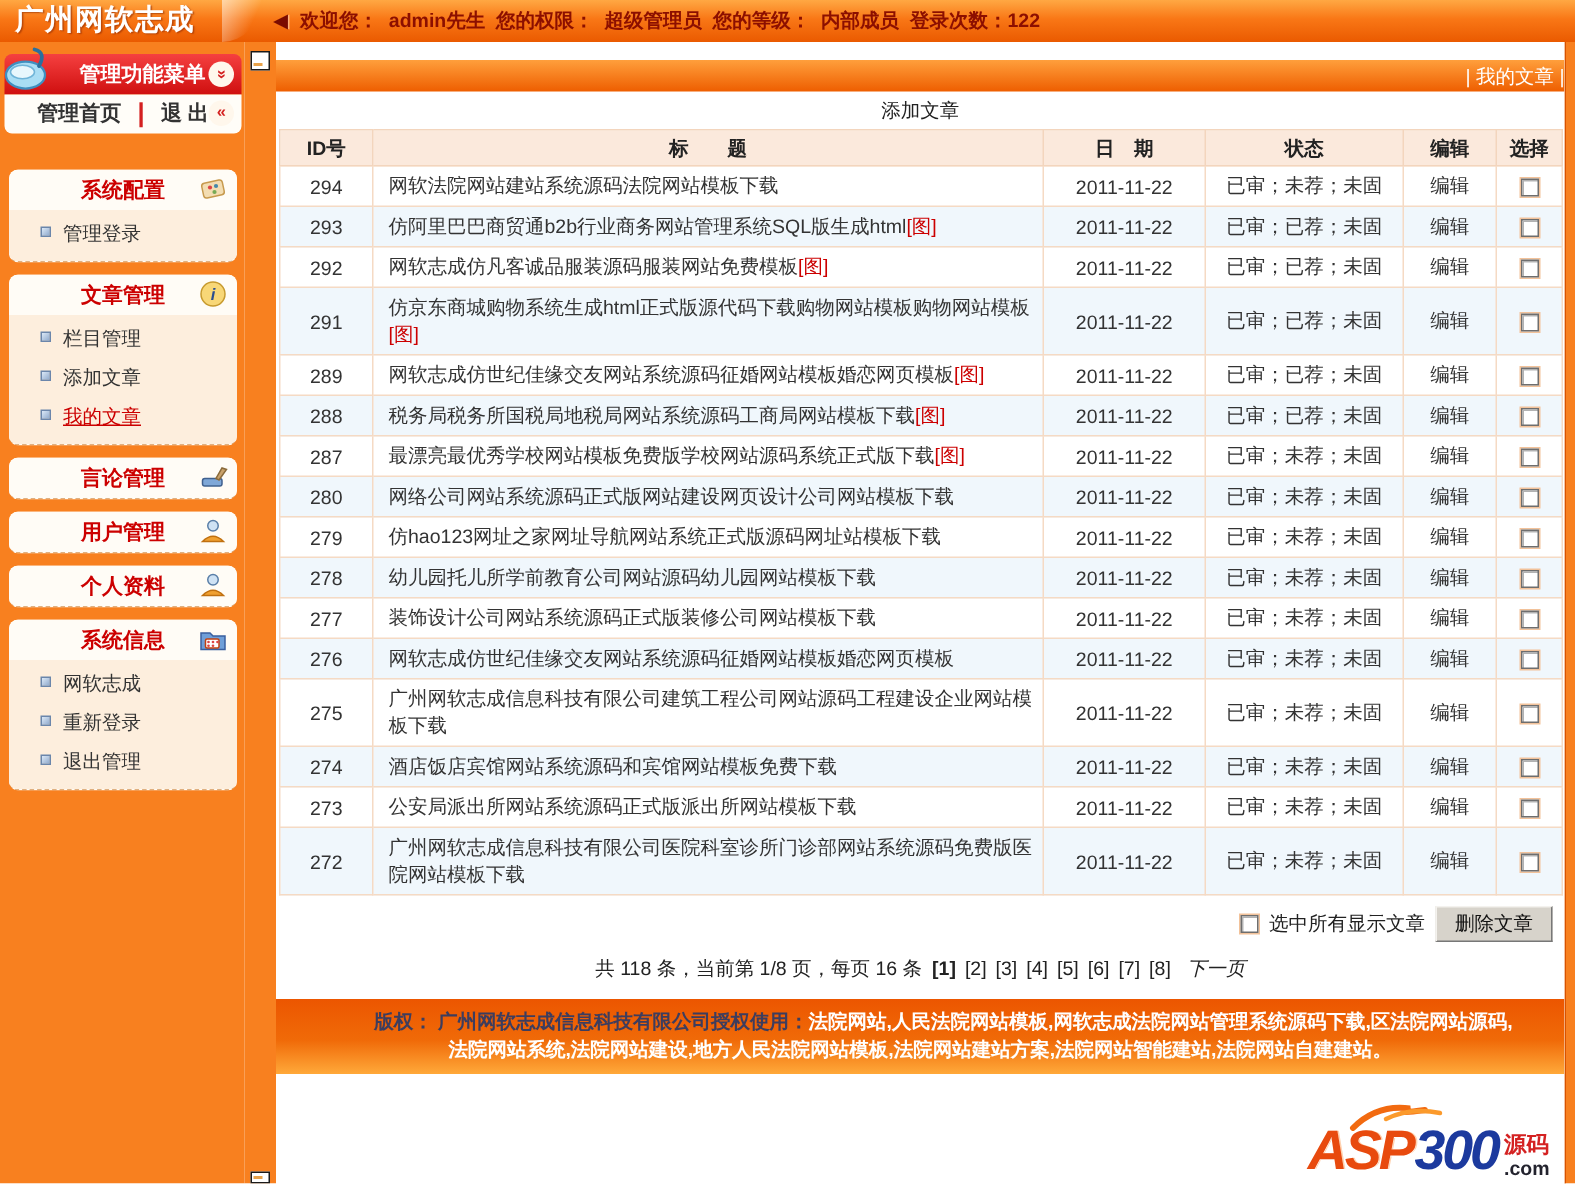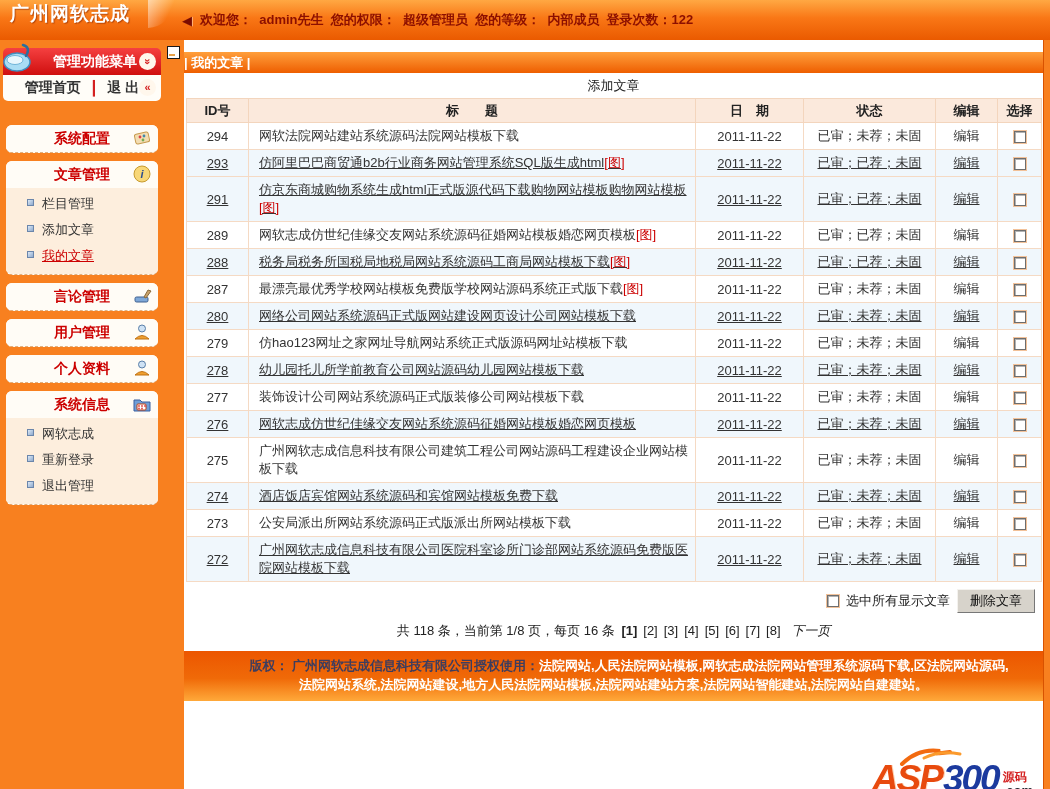--- a/index.html
+++ b/index.html
@@ -1,20 +1,20 @@
 <!DOCTYPE html>
 <html><head>
 <meta charset="utf-8">
 <style>
   * { box-sizing: border-box; margin: 0; padding: 0; }
   html,body { width:1050px; height:789px; }
   body { font-family:"Liberation Sans","DejaVu Sans",sans-serif; background:#fff; position:relative; overflow:hidden; }
 
   
-  .topbar { height:40px; background:linear-gradient(180deg,#ffa843 0%,#f97716 45%,#ea5a00 100%); display:flex; align-items:center; position:relative; }
+  .topbar { height:28px; background:linear-gradient(180deg,#ffa843 0%,#f97716 45%,#ea5a00 100%); display:flex; align-items:center; position:relative; }
   .logo { width:168px; color:#fff; font-size:19px; font-weight:bold; padding-left:10px; letter-spacing:1px; text-shadow:1px 1px 1px rgba(140,40,0,.6); position:relative; height:100%; line-height:28px; white-space:nowrap; }
   .logo::after { content:""; position:absolute; right:-6px; top:0; width:26px; height:28px; background:linear-gradient(115deg, rgba(255,255,255,.55), rgba(255,255,255,0) 70%); border-radius:0 0 100% 0; }
   .welcome { color:#8c0f00; font-weight:bold; font-size:13px; display:flex; align-items:center; gap:8px; padding-left:14px; white-space:pre; }
   .arrow-ico { color:#7a0b00; font-size:13px; text-shadow:1px 0 0 #ffb37a; }
 
   
   .body-row { display:flex; height:761px; }
 
   
   .sidebar { width:163px; background:#f8801f; position:relative; flex:none; }
@@ -38,28 +38,28 @@
   .item.active { color:#cc0000; text-decoration:underline; }
 
   
   .strip { width:21px; background:#f8801f; flex:none; position:relative; }
   .collapse-box { position:absolute; left:4px; top:6px; width:13px; height:13px; background:#fff; border:1px solid #1a1a1a; }
   .collapse-box::after { content:""; position:absolute; left:1px; bottom:2px; width:6px; height:2px; background:#e8a24a; }
   .collapse-box.bottom { top:auto; bottom:0; height:8px; }
 
   
   .main { width:859px; flex:none; background:#fff; position:relative; overflow:hidden; }
-  .panel-titlebar { margin-top:12px; height:21px; line-height:21px; background:linear-gradient(180deg,#ff9f3c,#ee5e00); color:#fff; font-weight:bold; font-size:13px; text-align:left; }
+  .panel-titlebar { margin-top:12px; height:21px; line-height:21px; background:linear-gradient(180deg,#ff9f3c,#ee5e00); color:#fff; font-weight:normal; font-size:13px; text-align:right; }
   .add-row { height:25px; line-height:25px; text-align:center; font-size:13px; color:#222; }
   .add-row span { cursor:pointer; }
 
   table.articles { width:855px; margin:0 2px; border-collapse:collapse; font-size:13px; color:#333; table-layout:fixed; }
   .articles th { background:#fbe9dc; font-weight:bold; height:24px; border:1px solid #f3d5bd; font-size:13px; color:#222; }
   .articles td { border:1px solid #f5dac4; padding:4px 4px; height:26px; }
-  .articles tr.alt { background:#f0f7fc;text-decoration:underline; }
+  .articles tr.alt { background:#f0f7fc; }
   .articles td.c-id, .articles td.c-date, .articles td.c-status, .articles td.c-edit, .articles td.c-sel { text-align:center; }
   .articles td.c-title { padding-left:10px; }
   .articles td.c-edit { cursor:pointer; }
   .img-tag { color:#cc0000; }
 
   .cb { display:inline-block; width:12px; height:12px; background:#fff; border:1px solid #6e6e6e; box-shadow:inset 1px 1px 0 rgba(0,0,0,.3), 0 0 0 1px #f2c29a; vertical-align:middle; cursor:pointer; }
 
   .selectall-row { display:flex; justify-content:flex-end; align-items:center; gap:7px; margin:7px 8px 0 0; font-size:13px; color:#222; }
   .del-btn { background:#d7d3cb; border:1px solid #777; border-top-color:#f4f2ee; border-left-color:#f4f2ee; font-size:13px; padding:2px 12px; color:#111; cursor:pointer; font-family:inherit; }
 
@@ -72,21 +72,21 @@
   .footer-bar .prefix { color:#3d3d5e;margin-left:31px; }
 
   
   .right-strip { width:7px; flex:none; background:#f8801f; border-left:1px solid #d85200; }
 
   
   .brand { position:absolute; right:10px; bottom:4px; display:flex; align-items:flex-end; line-height:1; cursor:pointer; }
   .b-asp { font-style:italic; font-weight:bold; font-size:37px; color:#e84a0e; text-shadow:0 1px 0 #fff,1px 0 0 #ffd2b0; letter-spacing:-2px; }
   .b-300 { font-style:italic; font-weight:bold; font-size:37px; color:#1c3a9e; letter-spacing:-2px; margin-left:1px; }
   .b-stack { display:flex; flex-direction:column; margin-left:4px; gap:1px; }
-  .b-cn { color:#d42222; font-weight:bold; font-size:12px; }
+  .b-cn { color:#d42222; font-weight:bold; font-size:15px; }
   .b-com { color:#23232e; font-weight:bold; font-size:13px; }
   .flame { position:absolute; left:26px; top:-18px; }
 </style>
 </head>
 <body>
 
 <div class="topbar">
   <div class="logo">广州网软志成</div>
   <div class="welcome"><span class="arrow-ico">◀</span><span>欢迎您：  admin先生  您的权限：  超级管理员  您的等级：  内部成员  登录次数：122</span></div>
 </div>
@@ -113,20 +113,23 @@
     <div class="sections">
         <div class="panel">
           <div class="panel-title">
             <span>系统配置</span>
             <span class="sec-icon"><svg viewBox="0 0 20 20">
                 <rect x="3" y="5" width="14" height="10" rx="2" transform="rotate(-12 10 10)" fill="#f3ddb2" stroke="#c79a4e"></rect>
                 <circle cx="8" cy="9" r="1.4" fill="#d44"></circle>
                 <circle cx="12" cy="8" r="1.4" fill="#48a"></circle>
                 <circle cx="11" cy="12" r="1.4" fill="#7a5"></circle>
               </svg></span>
+          </div>
+          <div class="panel-items">
+            <div class="item"><span class="bullet"></span><span>管理登录</span></div>
           </div>
         </div>
         <div class="panel">
           <div class="panel-title">
             <span>文章管理</span>
             <span class="sec-icon"><svg viewBox="0 0 20 20">
                 <circle cx="10" cy="10" r="8" fill="#f8d777" stroke="#c79a2e"></circle>
                 <text x="10" y="14" font-size="11" font-weight="bold" text-anchor="middle" fill="#2a4d8f" font-style="italic">i</text>
               </svg></span>
           </div>
@@ -223,20 +226,28 @@
             <td class="c-sel"><span class="cb"></span></td>
           </tr>
           <tr class="alt">
             <td class="c-id">293</td>
             <td class="c-title">仿阿里巴巴商贸通b2b行业商务网站管理系统SQL版生成html<span class="img-tag">[图]</span></td>
             <td class="c-date">2011-11-22</td>
             <td class="c-status">已审；已荐；未固</td>
             <td class="c-edit">编辑</td>
             <td class="c-sel"><span class="cb"></span></td>
           </tr>
+          <tr>
+            <td class="c-id">292</td>
+            <td class="c-title">网软志成仿凡客诚品服装源码服装网站免费模板<span class="img-tag">[图]</span></td>
+            <td class="c-date">2011-11-22</td>
+            <td class="c-status">已审；已荐；未固</td>
+            <td class="c-edit">编辑</td>
+            <td class="c-sel"><span class="cb"></span></td>
+          </tr>
           <tr class="alt">
             <td class="c-id">291</td>
             <td class="c-title">仿京东商城购物系统生成html正式版源代码下载购物网站模板购物网站模板<span class="img-tag">[图]</span></td>
             <td class="c-date">2011-11-22</td>
             <td class="c-status">已审；已荐；未固</td>
             <td class="c-edit">编辑</td>
             <td class="c-sel"><span class="cb"></span></td>
           </tr>
           <tr>
             <td class="c-id">289</td>

